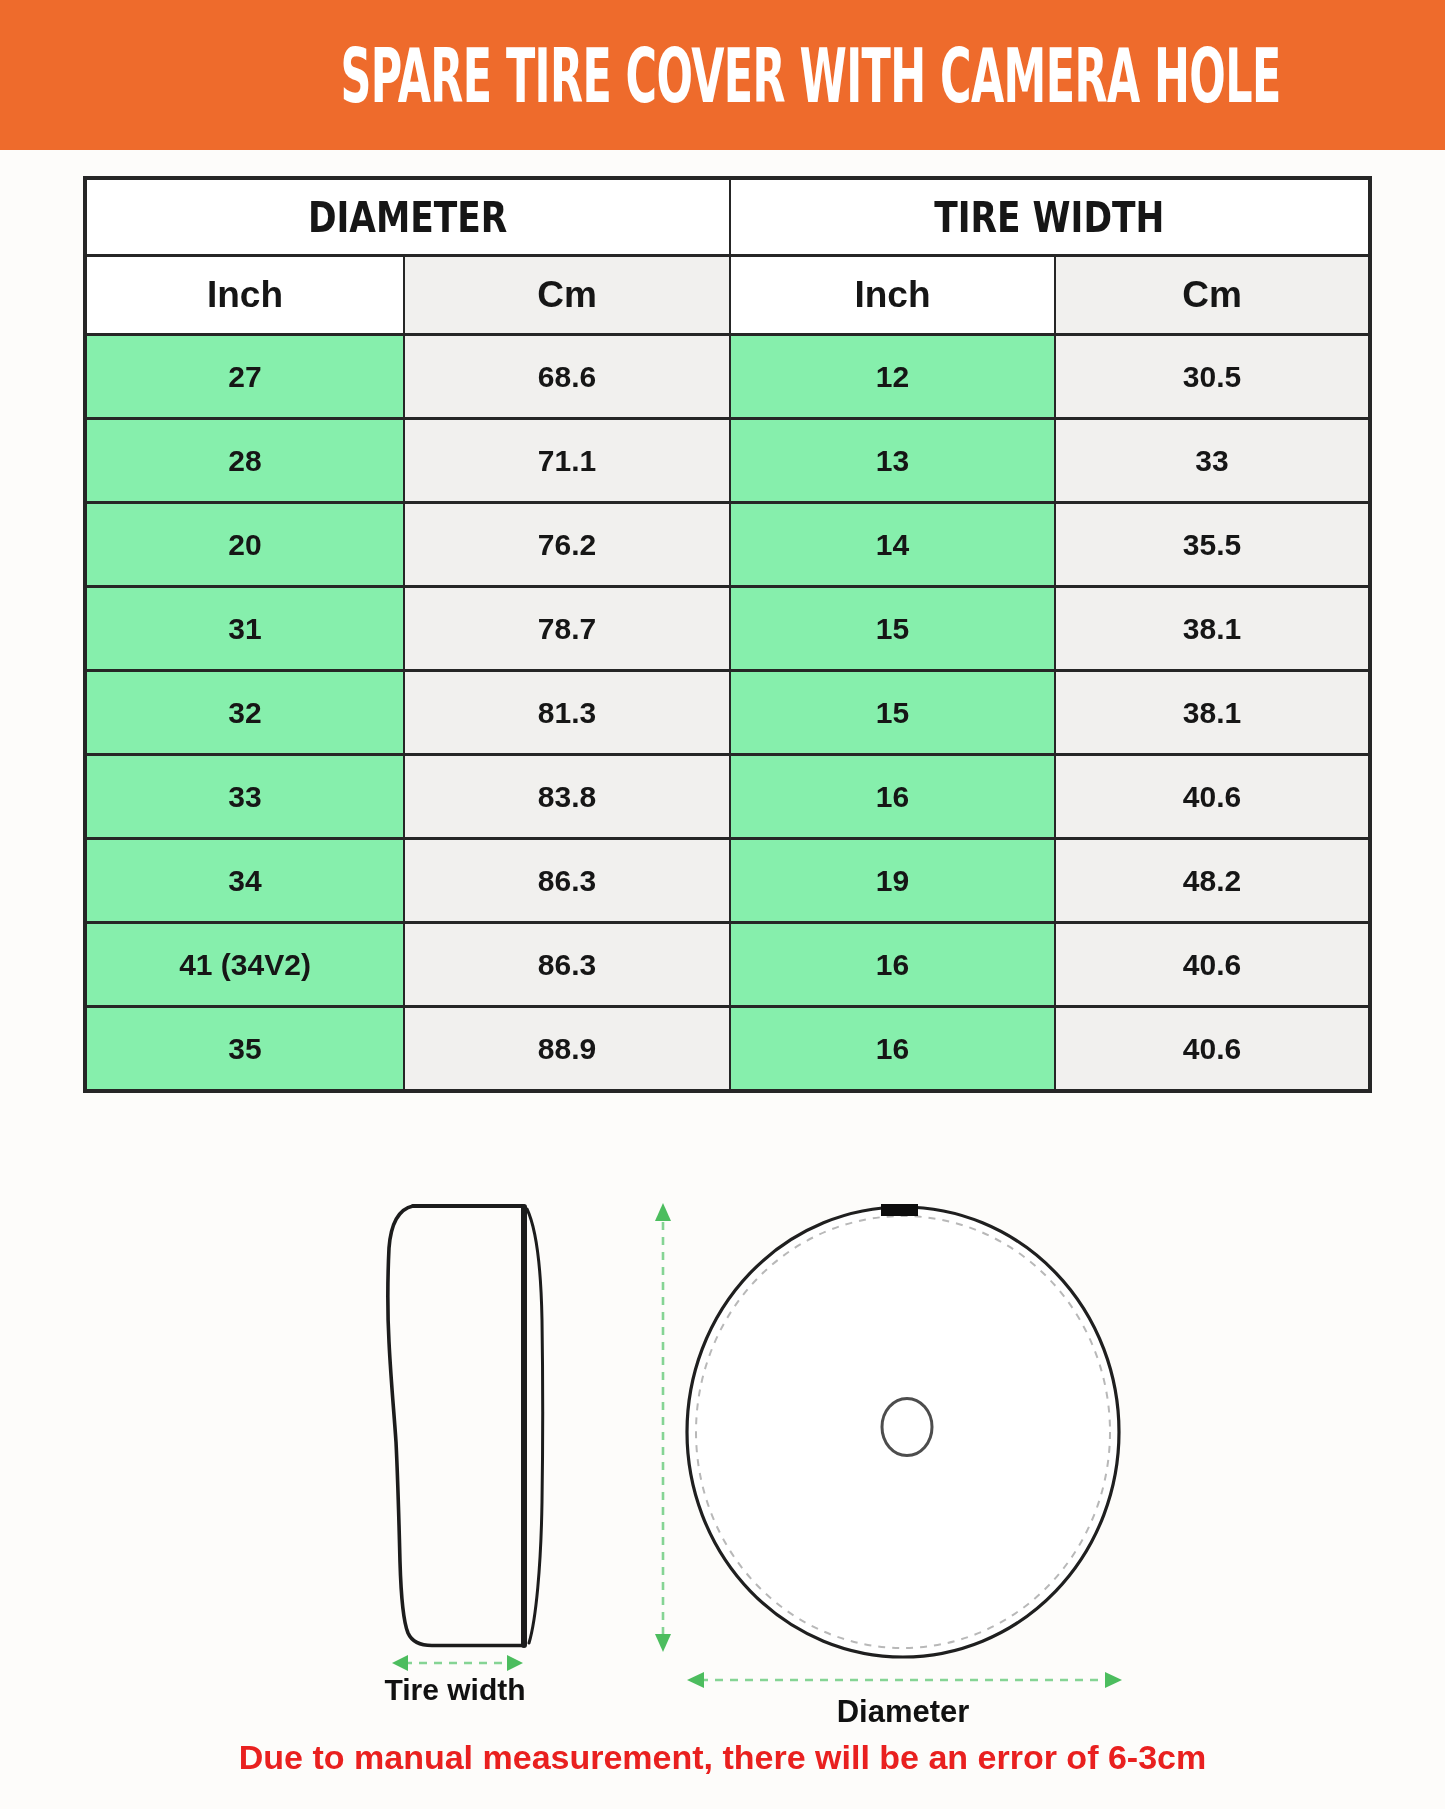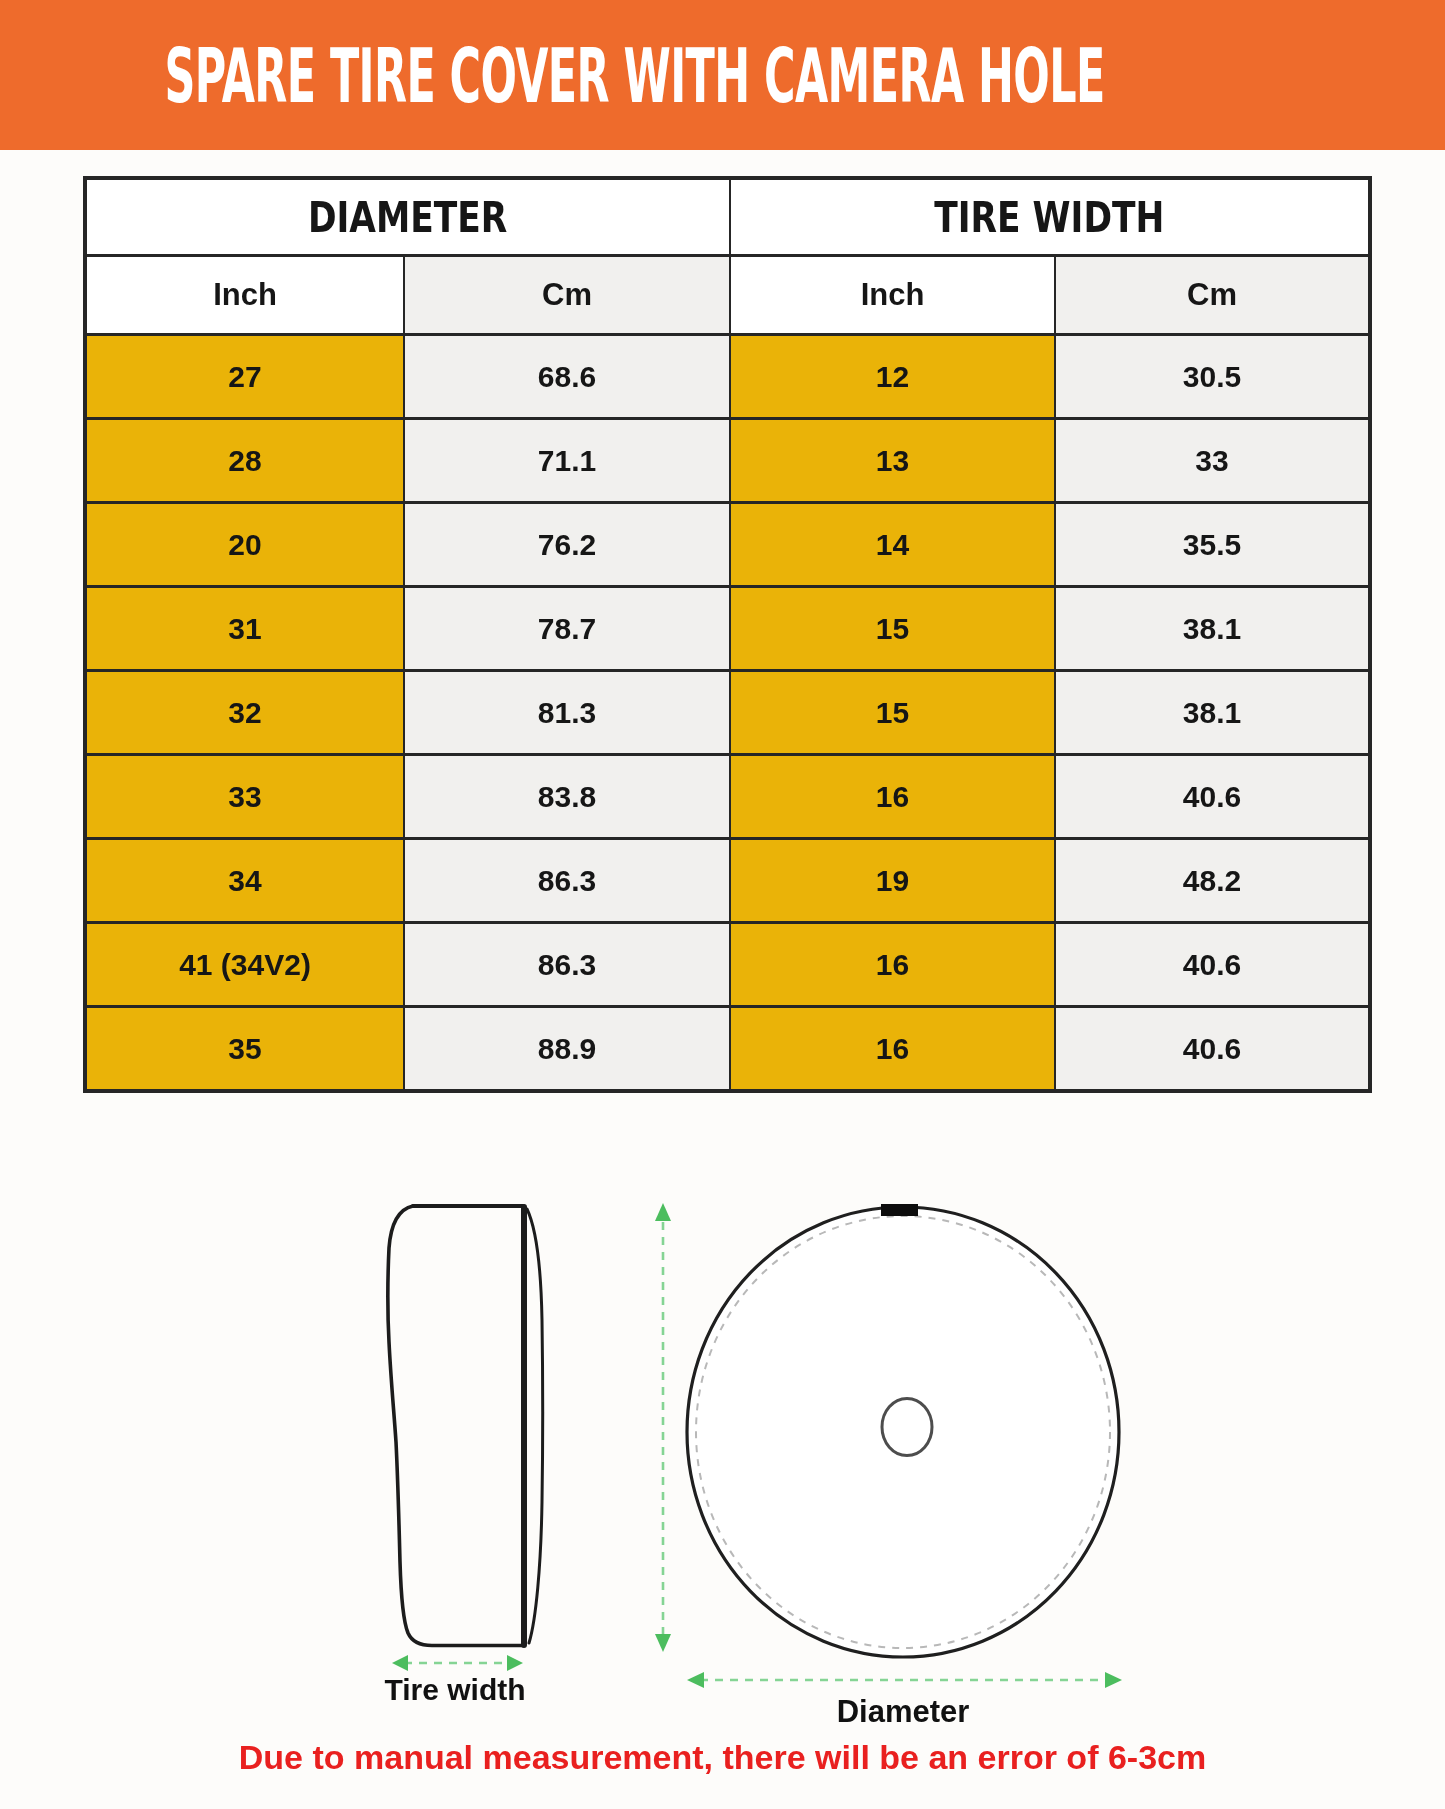--- a/index.html
+++ b/index.html
@@ -9,21 +9,21 @@
     background: #fdfcfa;
     font-family: "Liberation Sans", sans-serif;
     overflow: hidden;
   }
 
   
   .banner {
     position: absolute; left: 0; top: 0;
     width: 1445px; height: 150px;
     background: #ee6b2c;
-    display: flex; align-items: center; justify-content: flex-end;
+    display: flex; align-items: center; justify-content: flex-start;
   }
   .banner-title {
     display: inline-block;
     color: #ffffff;
     font-family: "DejaVu Sans", sans-serif;
     font-weight: bold;
     font-size: 74px;
     letter-spacing: -1px;
     white-space: nowrap;
     transform: scaleX(0.58) scaleY(1.02);
@@ -50,22 +50,22 @@
   .group-row th { height: 74px; background: #ffffff; }
   .group-label {
     display: inline-block;
     font-family: "DejaVu Sans", sans-serif;
     font-weight: bold;
     font-size: 42px;
     transform: scaleX(0.82);
     transform-origin: center;
     white-space: nowrap;
   }
-  .sub-row th { height: 76px; font-size: 31px; font-weight: bold; background: #ffffff; }
-  .data-row td { height: 81px; font-size: 30px; font-weight: bold; background: #eab308; }
+  .sub-row th { height: 76px; font-size: 37px; font-weight: bold; background: #ffffff; }
+  .data-row td { height: 81px; font-size: 30px; font-weight: bold; background: #86efac; }
   .shade { background: #f1f0ee !important; }
 
   
   .diagram {
     position: absolute; left: 0; top: 1170px;
     width: 1445px; height: 566px;
   }
   .diagram text {
     font-family: "Liberation Sans", sans-serif;
     font-weight: bold;

